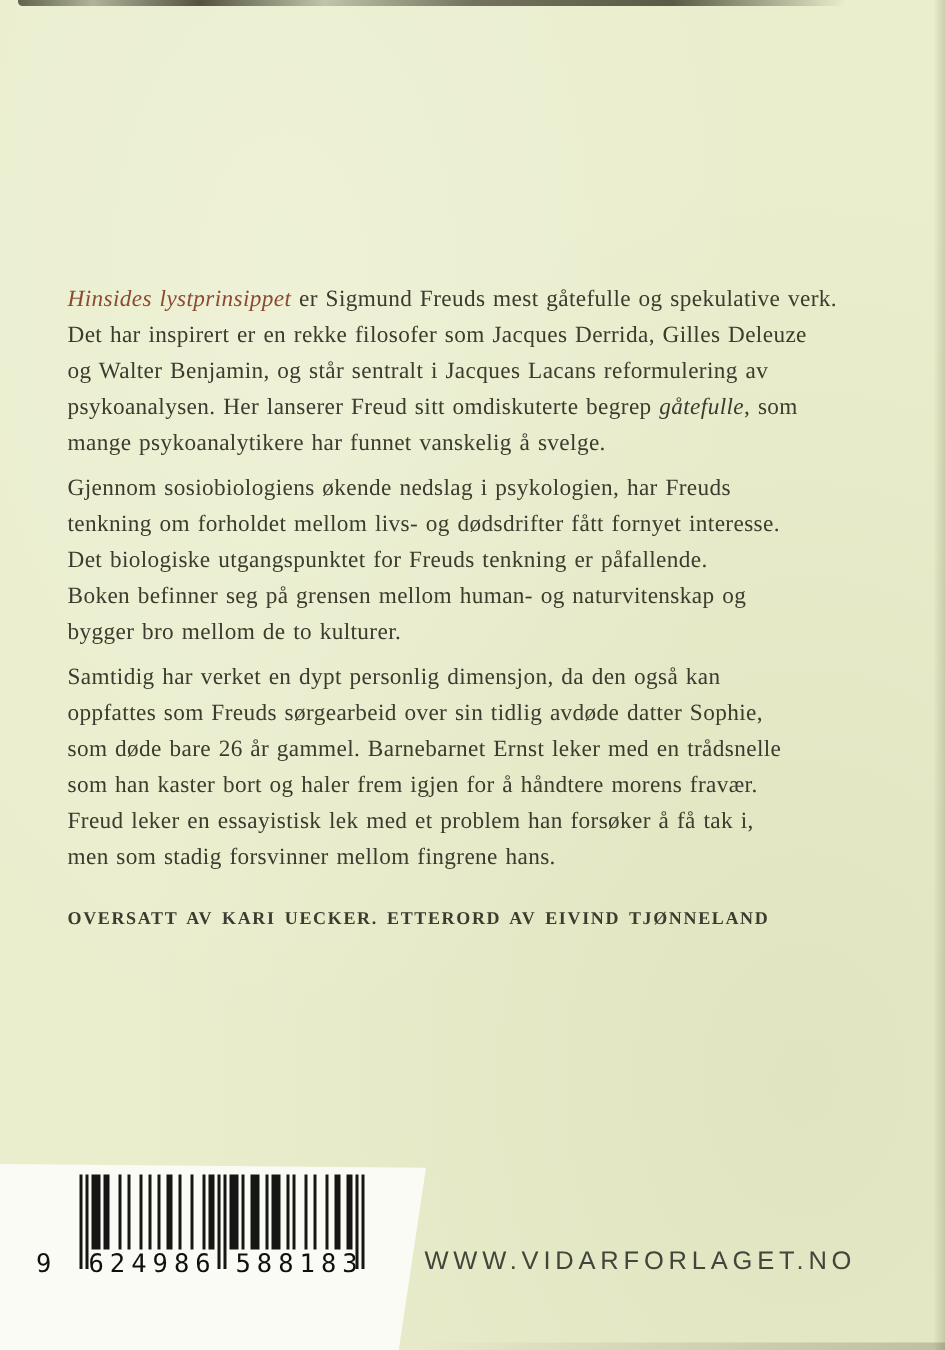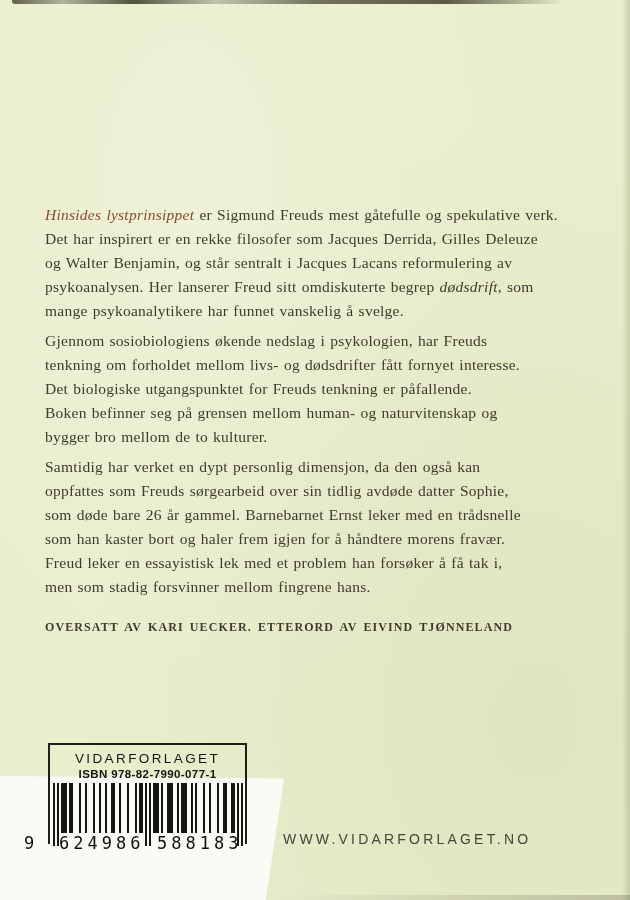--- a/index.html
+++ b/index.html
@@ -23,21 +23,21 @@
       rgba(40,38,22,.18) 95%, rgba(40,38,22,0) 100%);
     border-radius:0 0 3px 3px;
   }
   .right-shade{position:absolute;right:0;top:0;width:8px;height:100%;
     background:linear-gradient(90deg, rgba(0,0,0,0), rgba(95,98,60,.22));}
   .bottom-shade{position:absolute;left:0;bottom:0;width:100%;height:5px;
     background:linear-gradient(90deg, rgba(0,0,0,0) 44%, rgba(75,75,45,.25));}
 
   
   .blurb{
-    position:absolute;left:45px;top:203px;width:585px;
+    position:absolute;left:45px;top:188px;width:585px;
     color:var(--ink, #3d3b2e);
     font-size:15.5px;line-height:24px;
     letter-spacing:.25px;word-spacing:1px;font-family:Liberation Serif, serif;
   }
   .blurb p{margin:0 0 6px 0;white-space:pre-line;}
   .booktitle{font-style:italic;color:var(--accent, #8c4a31);}
   .booktitle2{font-style:italic;}
   .em{font-style:italic;}
   .credits{
     margin-top:16px;
@@ -72,57 +72,53 @@
     font-family:"DejaVu Sans Mono", monospace;
     font-size:17px;color:#0f0f0d;letter-spacing:4px;white-space:nowrap;
   }
   .ean .lead{left:-29px;letter-spacing:0;}
   .ean .grpL{left:6px;}
   .ean .grpR{left:104px;}
 
   .website{
     position:absolute;left:283px;top:831px;
     font-family:"Liberation Sans", sans-serif;
-    font-size:14px;letter-spacing:3.2px;color:#41453a;white-space:nowrap;
+    font-size:17px;letter-spacing:3.2px;color:#41453a;white-space:nowrap;
   }
 </style>
 </head>
 <body>
 
 <div class="cover">
   <div class="top-edge"></div>
   <div class="right-shade"></div>
   <div class="bottom-shade"></div>
 
   <div class="blurb">
     <p><span class="booktitle">Hinsides lystprinsippet</span><span> er Sigmund Freuds mest gåtefulle og spekulative verk.
 Det har inspirert er en rekke filosofer som Jacques Derrida, Gilles Deleuze
 og Walter Benjamin, og står sentralt i Jacques Lacans reformulering av
-psykoanalysen. Her lanserer Freud sitt omdiskuterte begrep </span><span class="em">dødsdrift</span><span>, som
+psykoanalysen. Her lanserer Freud sitt omdiskuterte begrep </span><span class="em">gåtefulle</span><span>, som
 mange psykoanalytikere har funnet vanskelig å svelge.</span></p>
     <p>Gjennom sosiobiologiens økende nedslag i psykologien, har Freuds
 tenkning om forholdet mellom livs- og dødsdrifter fått fornyet interesse.
 Det biologiske utgangspunktet for Freuds tenkning er påfallende.
 Boken befinner seg på grensen mellom human- og naturvitenskap og
 bygger bro mellom de to kulturer.</p>
     <p>Samtidig har verket en dypt personlig dimensjon, da den også kan
 oppfattes som Freuds sørgearbeid over sin tidlig avdøde datter Sophie,
 som døde bare 26 år gammel. Barnebarnet Ernst leker med en trådsnelle
 som han kaster bort og haler frem igjen for å håndtere morens fravær.
 Freud leker en essayistisk lek med et problem han forsøker å få tak i,
 men som stadig forsvinner mellom fingrene hans.</p>
     <div class="credits">OVERSATT AV KARI UECKER. ETTERORD AV EIVIND TJØNNELAND</div>
   </div>
 
   <div class="sticker"></div>
 
-  <div class="isbnbox">
-    <div class="pub">VIDARFORLAGET</div>
-    <div class="isbn">ISBN 978-82-7990-077-1</div>
-  </div>
 
   <div class="ean" id="ean">
     <span class="digit lead">9</span>
     <span class="digit grpL">624986</span>
     <span class="digit grpR">588183</span>
   <div class="bar tall" style="left: 0px; width: 2px;"></div>
       <div class="bar tall" style="left: 4px; width: 2px;"></div>
       <div class="bar" style="left: 8px; width: 6px;"></div>
       <div class="bar" style="left: 16px; width: 4px;"></div>
       <div class="bar" style="left: 26px; width: 2px;"></div>

